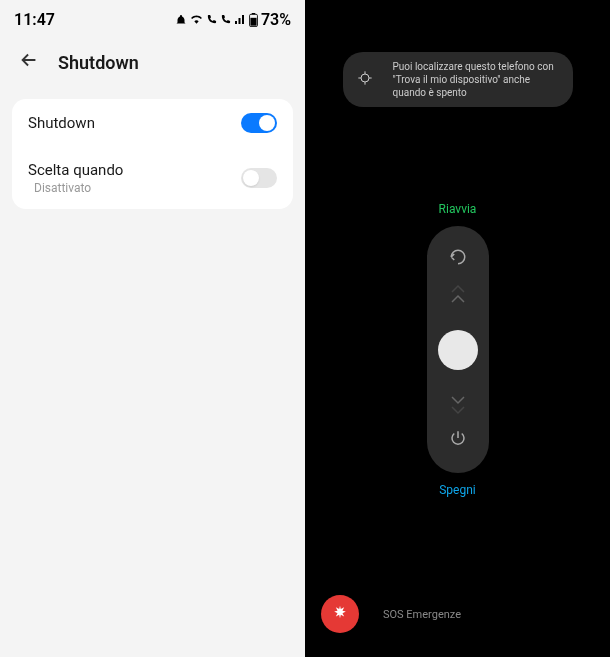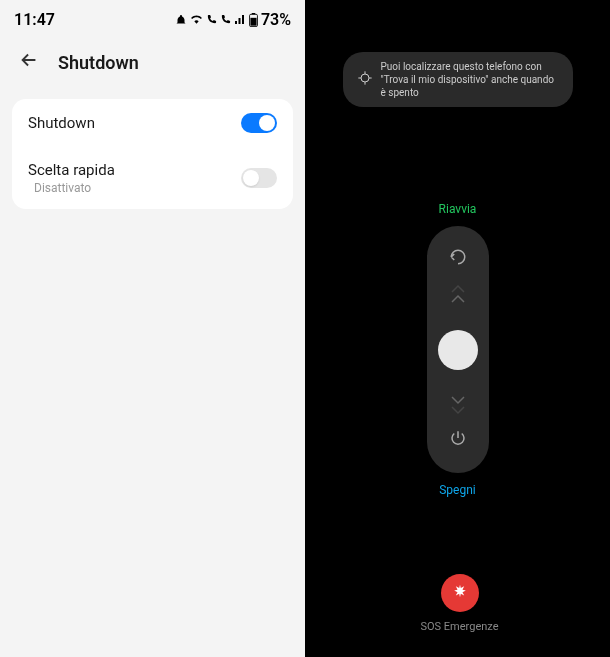--- a/index.html
+++ b/index.html
@@ -118,21 +118,21 @@
       border-radius: 50%;
       box-shadow: 0 1px 2px rgba(0,0,0,0.1);
     }
     .chevron {
       color: #ccc;
     }
     
     .info-pill {
       display: flex;
       align-items: center;
-      gap: 8px;
+      gap: 20px;
       background: #2a2a2a;
       border-radius: 20px;
       padding: 8px 14px;
       margin-top: 52px;
       max-width: 230px;
       justify-content: space-between;
     }
     .info-text {
       font-size: 10px;
       color: #ccc;
@@ -173,26 +173,26 @@
       gap: -2px;
     }
     .shutdown-label {
       color: #0ea5e9;
       font-size: 12px;
       margin-top: 10px;
     }
     .sos-area {
       position: absolute;
       bottom: 24px;
-      left: 4px;
+      left: 16px;
       right: 0;
       display: flex;
-      flex-direction: column;
-      align-items: center;
-      gap: 8px;
+      flex-direction: row;
+      align-items: center;
+      gap: 24px;
     }
     .sos-button {
       width: 38px;
       height: 38px;
       background: #e53935;
       border-radius: 50%;
       display: flex;
       align-items: center;
       justify-content: center;
       color: #fff;
@@ -259,21 +259,21 @@
 
   <div class="card">
     <div class="row">
       <div class="row-text">
         <span class="row-title">Shutdown</span>
       </div>
       <div class="toggle toggle-on"></div>
     </div>
     <div class="row">
       <div class="row-text">
-        <span class="row-title">Scelta rapida</span>
+        <span class="row-title">Scelta quando</span>
         <span class="row-subtitle">Disattivato</span>
       </div>
       <div class="toggle toggle-off"></div>
     </div>
   </div>
 </div>
 
 <div class="right-panel">
   <div class="info-pill">
     <span>

